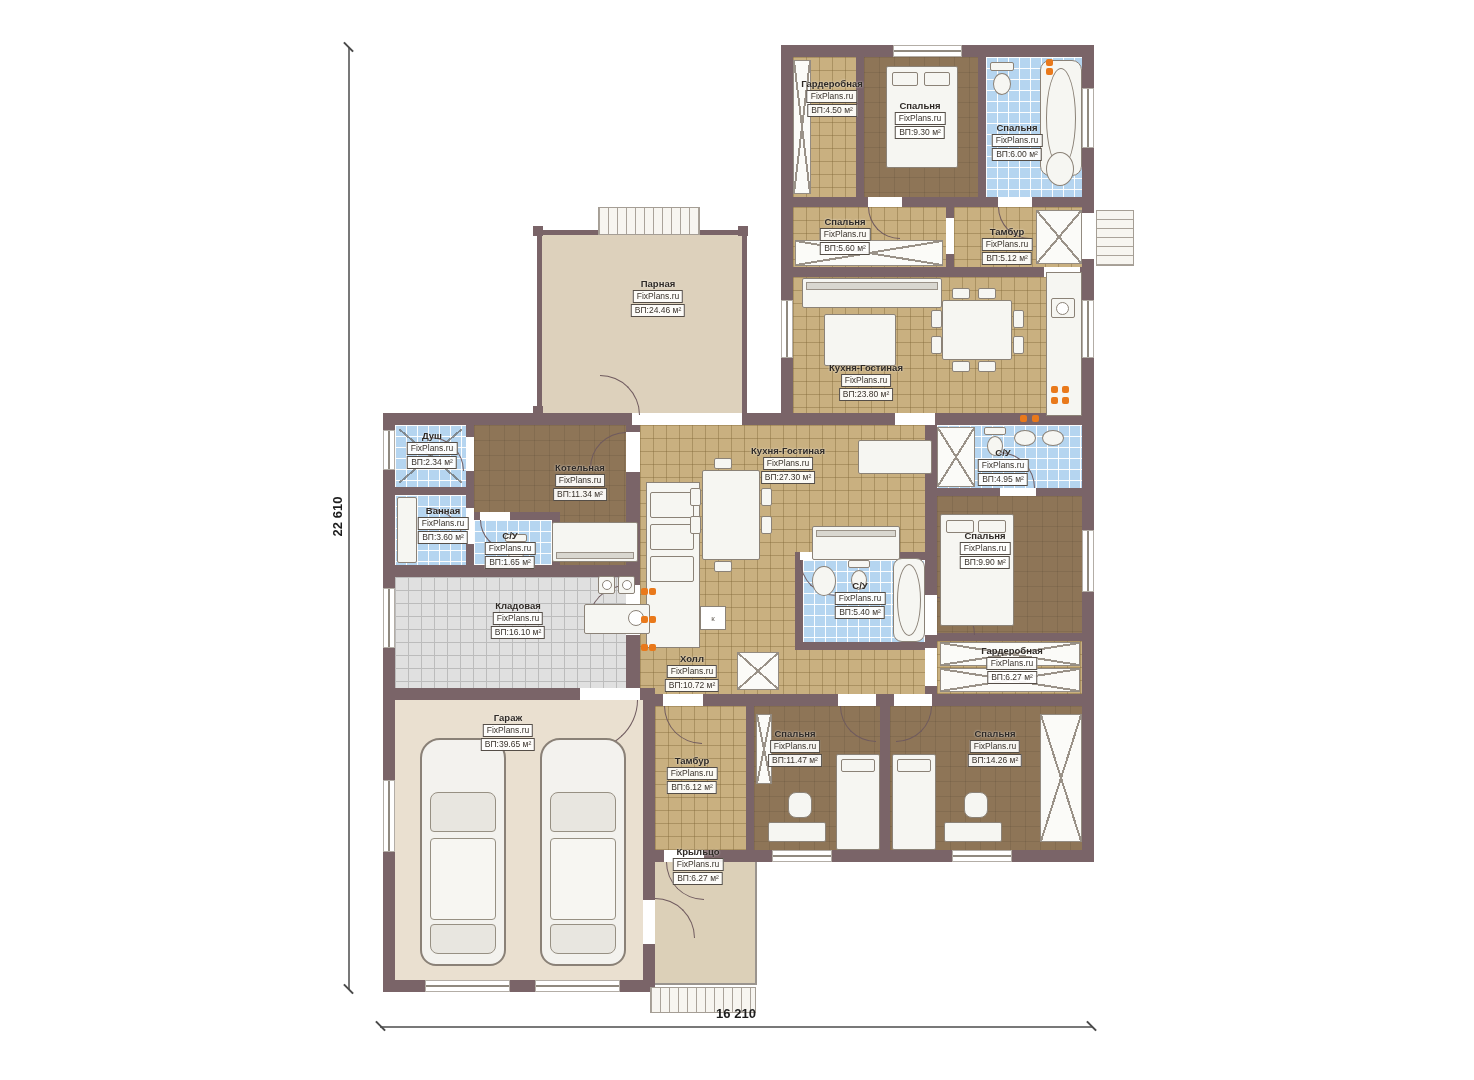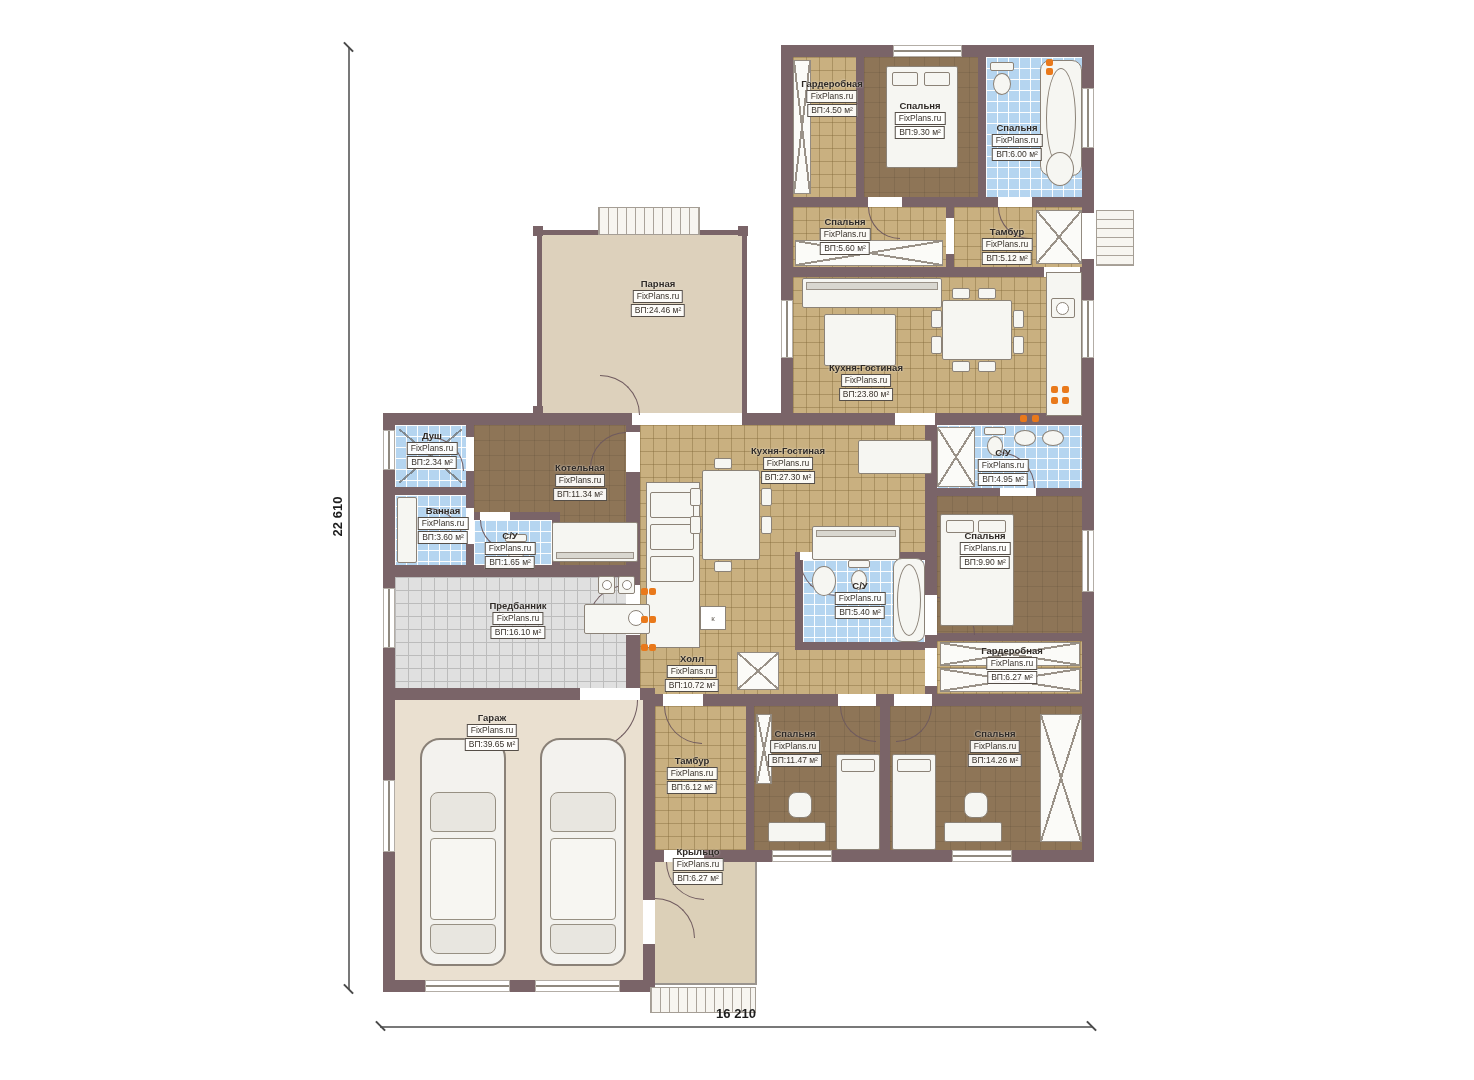--- a/index.html
+++ b/index.html
@@ -366,35 +366,35 @@
     <div class="rname">Спальня</div>
     <div class="rbox">FixPlans.ru</div>
     <div class="rbox">ВП:9.90 м²</div>
   </div>
   <div class="rlabel" style="left:860px;top:580px">
     <div class="rname">С/У</div>
     <div class="rbox">FixPlans.ru</div>
     <div class="rbox">ВП:5.40 м²</div>
   </div>
   <div class="rlabel" style="left:518px;top:600px">
-    <div class="rname">Предбанник</div>
+    <div class="rname">Кладовая</div>
     <div class="rbox">FixPlans.ru</div>
     <div class="rbox">ВП:16.10 м²</div>
   </div>
   <div class="rlabel" style="left:692px;top:653px">
     <div class="rname">Холл</div>
     <div class="rbox">FixPlans.ru</div>
     <div class="rbox">ВП:10.72 м²</div>
   </div>
   <div class="rlabel" style="left:1012px;top:645px">
     <div class="rname">Гардеробная</div>
     <div class="rbox">FixPlans.ru</div>
     <div class="rbox">ВП:6.27 м²</div>
   </div>
-  <div class="rlabel" style="left:492px;top:712px">
+  <div class="rlabel" style="left:508px;top:712px">
     <div class="rname">Гараж</div>
     <div class="rbox">FixPlans.ru</div>
     <div class="rbox">ВП:39.65 м²</div>
   </div>
   <div class="rlabel" style="left:692px;top:755px">
     <div class="rname">Тамбур</div>
     <div class="rbox">FixPlans.ru</div>
     <div class="rbox">ВП:6.12 м²</div>
   </div>
   <div class="rlabel" style="left:795px;top:728px">

